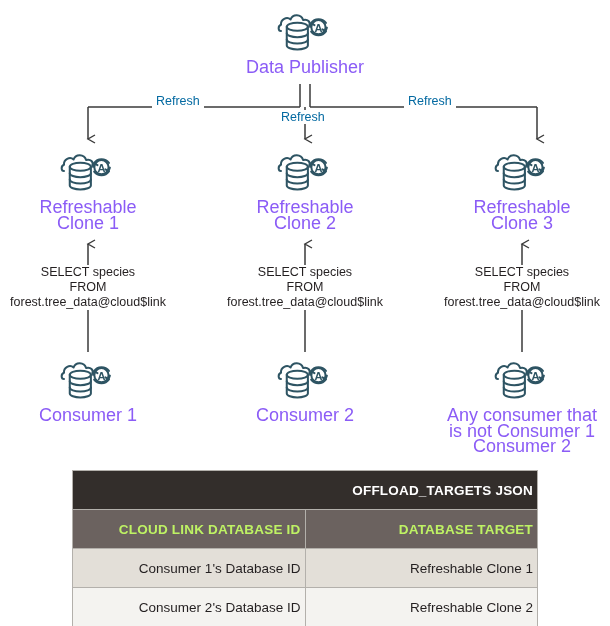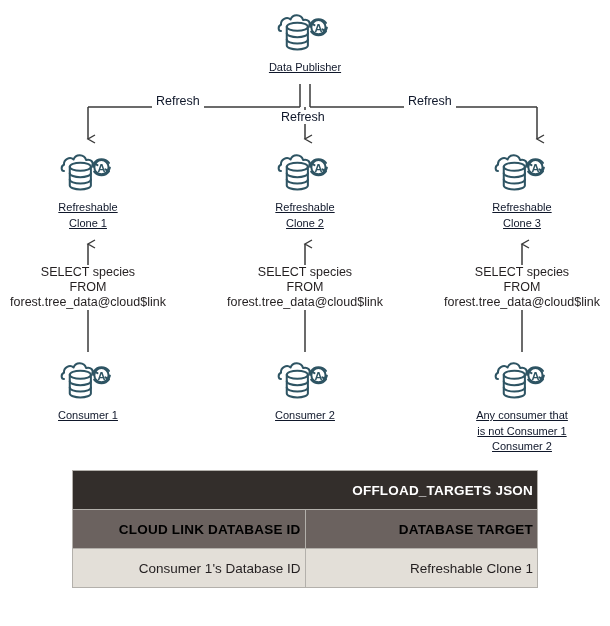--- a/index.html
+++ b/index.html
@@ -37,33 +37,32 @@
     width: 200px;
     text-align: center;
   }
   .node-icon {
     width: 58px;
     height: 48px;
     margin: 0 auto 4px auto;
     display: block;
   }
   .node-label {
-    font-size: 11px;
+    font-size: 18px;
     line-height: 15.5px;
-    color: #0f172a;
+    color: #8b5cf6;
     white-space: pre-line;
-    text-decoration: underline;
   }
 
   
   .edge-label {
     position: absolute;
     font-size: 12.5px;
     line-height: 14px;
-    color: #0f172a;
+    color: #0369a1;
     background: #ffffff;
     padding: 0 4px;
     text-align: center;
     white-space: nowrap;
   }
   .sql-label {
     position: absolute;
     width: 210px;
     text-align: center;
     font-size: 12.5px;
@@ -93,21 +92,21 @@
   td.tbl-title {
     background: #332e2b;
     color: #ffffff;
     font-weight: bold;
     letter-spacing: 0.2px;
     height: 29px;
     border-color: #332e2b;
   }
   td.tbl-head {
     background: #6b625f;
-    color: #000000;
+    color: #bef264;
     font-weight: bold;
     letter-spacing: 0.2px;
     height: 29px;
     border-color: #6b625f;
   }
   td.cell-odd  { background: #e3dfd8; color: #231f20; }
   td.cell-even { background: #f4f3f0; color: #231f20; }
 </style>
 </head>
 <body>
@@ -303,16 +302,20 @@
         <td class="tbl-title" colspan="2">OFFLOAD_TARGETS JSON</td>
       </tr>
       <tr>
         <td class="tbl-head" style="width:233px;">CLOUD LINK DATABASE ID</td>
         <td class="tbl-head" style="width:233px;">DATABASE TARGET</td>
       </tr>
       <tr>
         <td class="cell-odd">Consumer 1's Database ID</td>
         <td class="cell-odd">Refreshable Clone 1</td>
       </tr>
+      <tr>
+        <td class="cell-even">Consumer 2's Database ID</td>
+        <td class="cell-even">Refreshable Clone 2</td>
+      </tr>
     </tbody>
   </table>
 
 </div>
 
 </body></html>

